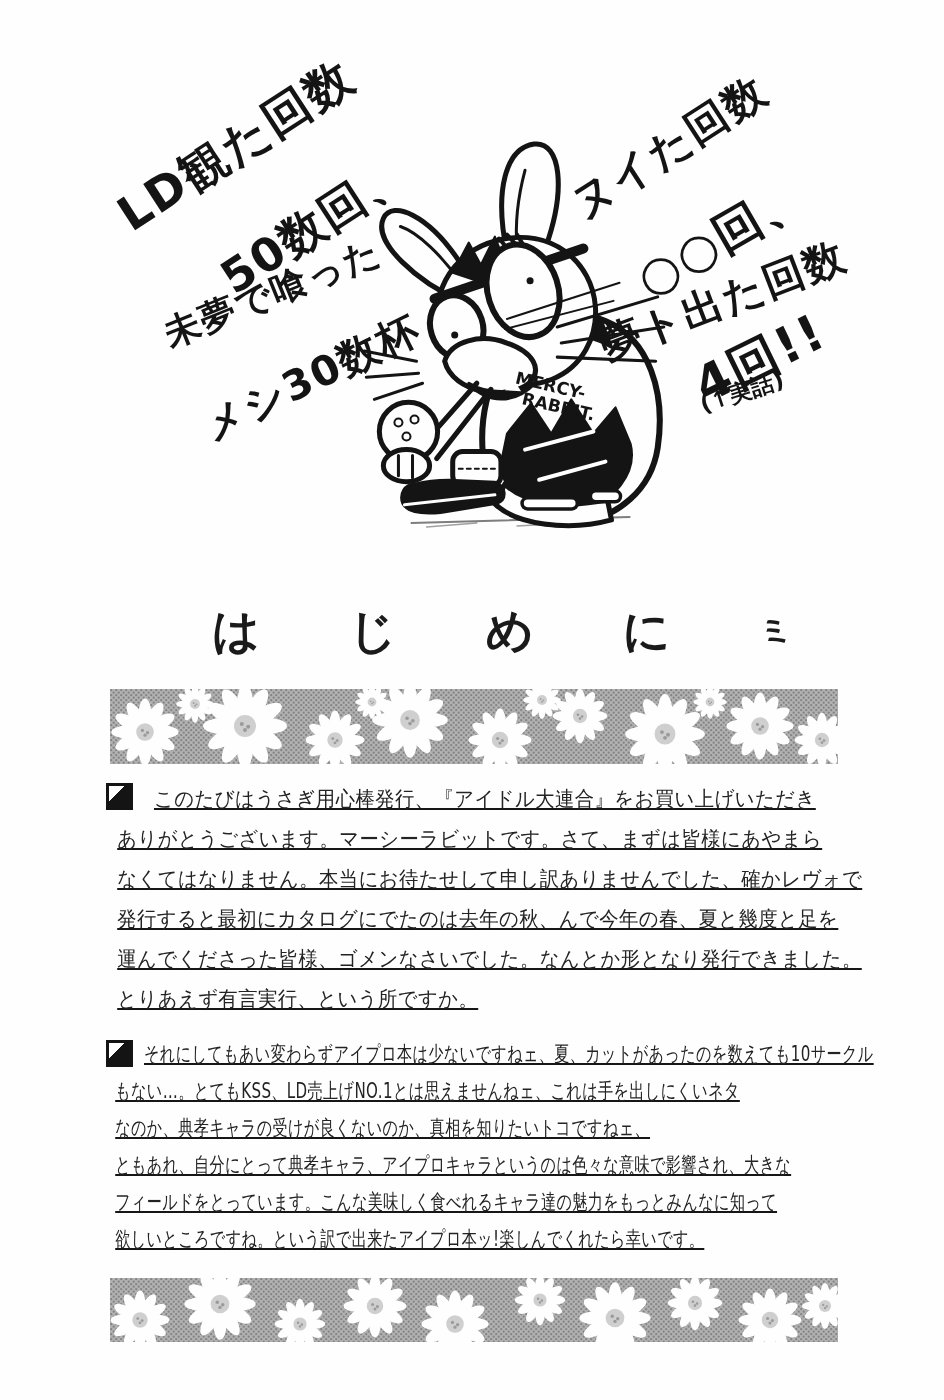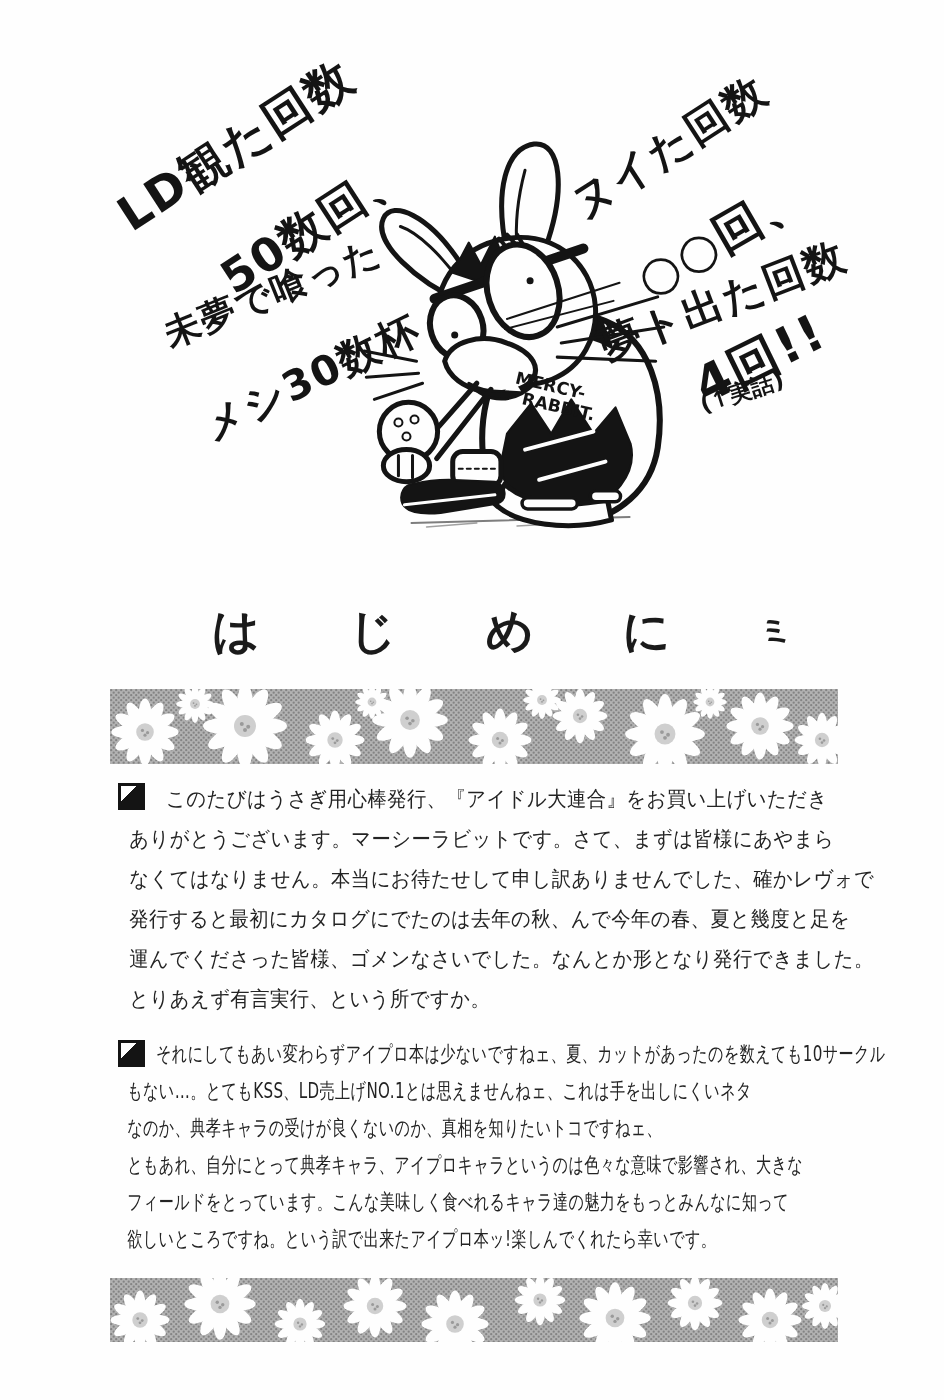--- a/index.html
+++ b/index.html
@@ -17,21 +17,21 @@
   
   .title-row {
     position:absolute; left:212px; top:596px; width:580px; height:70px;
     display:flex; justify-content:space-between; align-items:center; z-index:3;
   }
   .title-char { font-size:47px; font-weight:900; color:#1a1a1a; }
   .title-mark { font-size:32px; font-weight:900; color:#1a1a1a; transform:rotate(-14deg); }
   
   .band { position:absolute; left:110px; width:728px; z-index:1; }
   
-  .para { position:absolute; left:120px; width:740px; z-index:3; }
+  .para { position:absolute; left:108px; width:740px; z-index:3;text-decoration:underline; }
   .bullet {
     position:absolute; left:-2px; top:4px; width:27px; height:27px;
     background:linear-gradient(135deg,#fff 0%,#fff 38%,#141414 38%,#141414 100%);
     border:3px solid #141414; box-sizing:border-box;
   }
   .para .line {
     white-space:nowrap; font-size:21px; color:#232323; letter-spacing:0.5px;
     transform-origin:0 50%;
   }
   .para-1 .line { line-height:40px; transform:scaleX(.92); padding-left:10px; }

